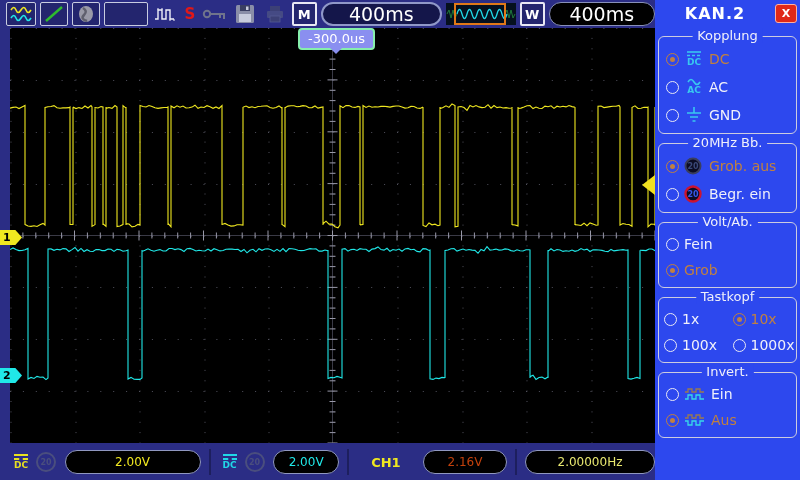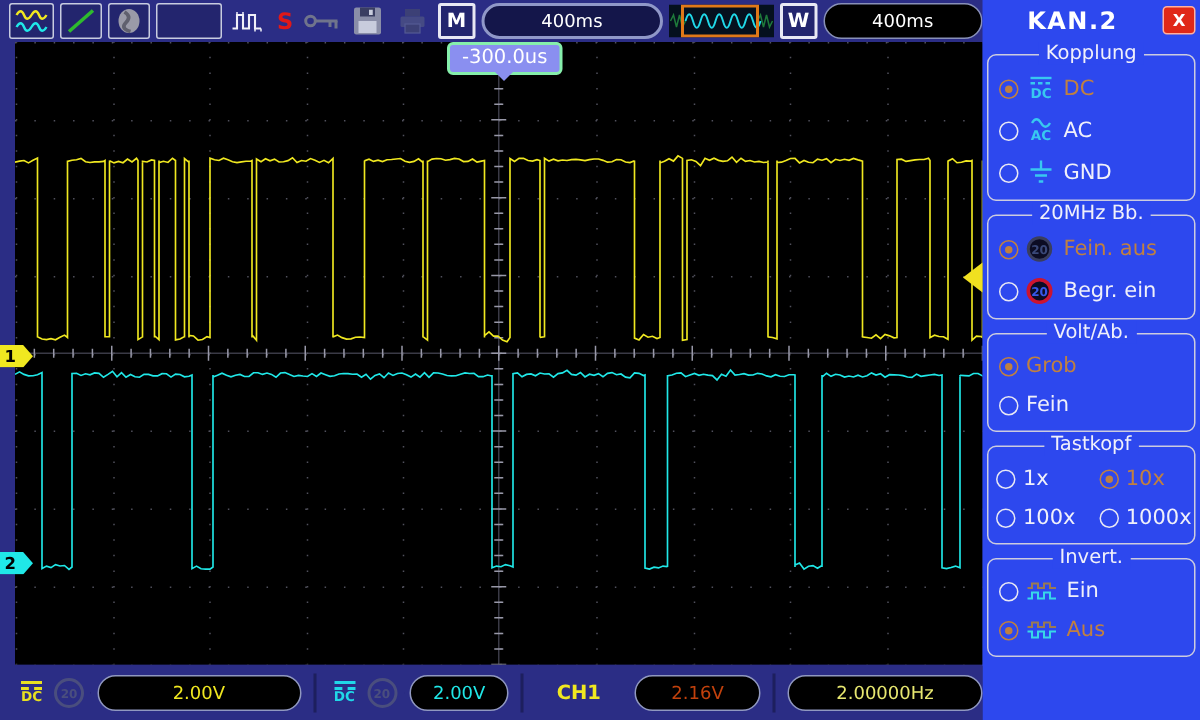--- a/index.html
+++ b/index.html
@@ -6,21 +6,21 @@
   .scope{position:relative;width:800px;height:480px;background:#2b2d85;
          font-family:"DejaVu Sans","Liberation Sans",sans-serif;overflow:hidden;user-select:none;}
   
   .toolbar{position:absolute;left:0;top:0;width:655px;height:28px;background:#2b2d85;
            display:flex;align-items:center;gap:4px;padding-left:6px;box-sizing:border-box;}
   .tbtn{height:22px;display:flex;align-items:center;justify-content:center;flex:0 0 auto;}
   .tbtn.box{border:1px solid #c8cce0;border-radius:2px;background:#23256e;}
   .letterbtn{width:22px;height:20px;border:2px solid #e8e8f4;border-radius:2px;color:#fff;
              font-weight:bold;font-size:13px;display:flex;align-items:center;justify-content:center;background:#23256e;}
   .pill{background:#000;border:1px solid #8890b8;border-radius:12px;color:#fff;
-        font-size:12px;text-align:center;height:22px;line-height:22px;}
+        font-size:19px;text-align:center;height:22px;line-height:22px;}
   .pill.main-tb{width:126px;background:#14164a;border:2px solid #9098c8;height:20px;line-height:20px;}
   .pill.win-tb{width:112px;}
   .s-ind{color:#e01818;font-weight:bold;font-size:15px;width:16px;text-align:center;}
   
   .screen{position:absolute;left:10px;top:28px;width:645px;height:415px;background:#000;}
   .screen svg{position:absolute;left:0;top:0;}
   .time-bubble{position:absolute;left:288px;top:0px;background:#8a8ff0;border:2px solid #86efac;
                border-radius:4px;color:#fff;font-size:13px;padding:0 8px;height:18px;line-height:18px;z-index:5;}
   .time-bubble .ptr{position:absolute;left:50%;bottom:-6px;margin-left:-6px;width:0;height:0;
                border-left:6px solid transparent;border-right:6px solid transparent;border-top:6px solid #8a8ff0;}
@@ -191,42 +191,42 @@
         </div>
         <div class="section">
           <span class="sec-title">20MHz Bb.</span>
           <div class="sec-body">
             <div class="opt sel">
               <span class="radio on"></span>
               <svg width="20" height="18" viewBox="0 0 20 18">
                 <circle cx="9" cy="9" r="7.5" fill="#0c0c24" stroke="#3a3e5e" stroke-width="2"></circle>
                 <text x="9" y="12" text-anchor="middle" font-size="8" font-weight="bold" fill="#3a4878">20</text>
               </svg>
-              <span class="lbl">Fein. aus</span>
+              <span class="lbl">Grob. aus</span>
             </div>
             <div class="opt">
               <span class="radio"></span>
               <svg width="20" height="18" viewBox="0 0 20 18">
                 <circle cx="9" cy="9" r="7.5" fill="#0c0c24" stroke="#cc1430" stroke-width="2.4"></circle>
                 <text x="9" y="12" text-anchor="middle" font-size="8" font-weight="bold" fill="#3858e8">20</text>
               </svg>
               <span class="lbl">Begr. ein</span>
             </div>
           </div>
         </div>
         <div class="section">
           <span class="sec-title">Volt/Ab.</span>
           <div class="sec-body">
+            <div class="opt">
+              <span class="radio"></span>
+              <span class="lbl">Fein</span>
+            </div>
             <div class="opt sel">
               <span class="radio on"></span>
               <span class="lbl">Grob</span>
-            </div>
-            <div class="opt">
-              <span class="radio"></span>
-              <span class="lbl">Fein</span>
             </div>
           </div>
         </div>
         <div class="section grid">
           <span class="sec-title">Tastkopf</span>
           <div class="sec-body">
             <div class="opt">
               <span class="radio"></span>
               <span class="lbl">1x</span>
             </div>

